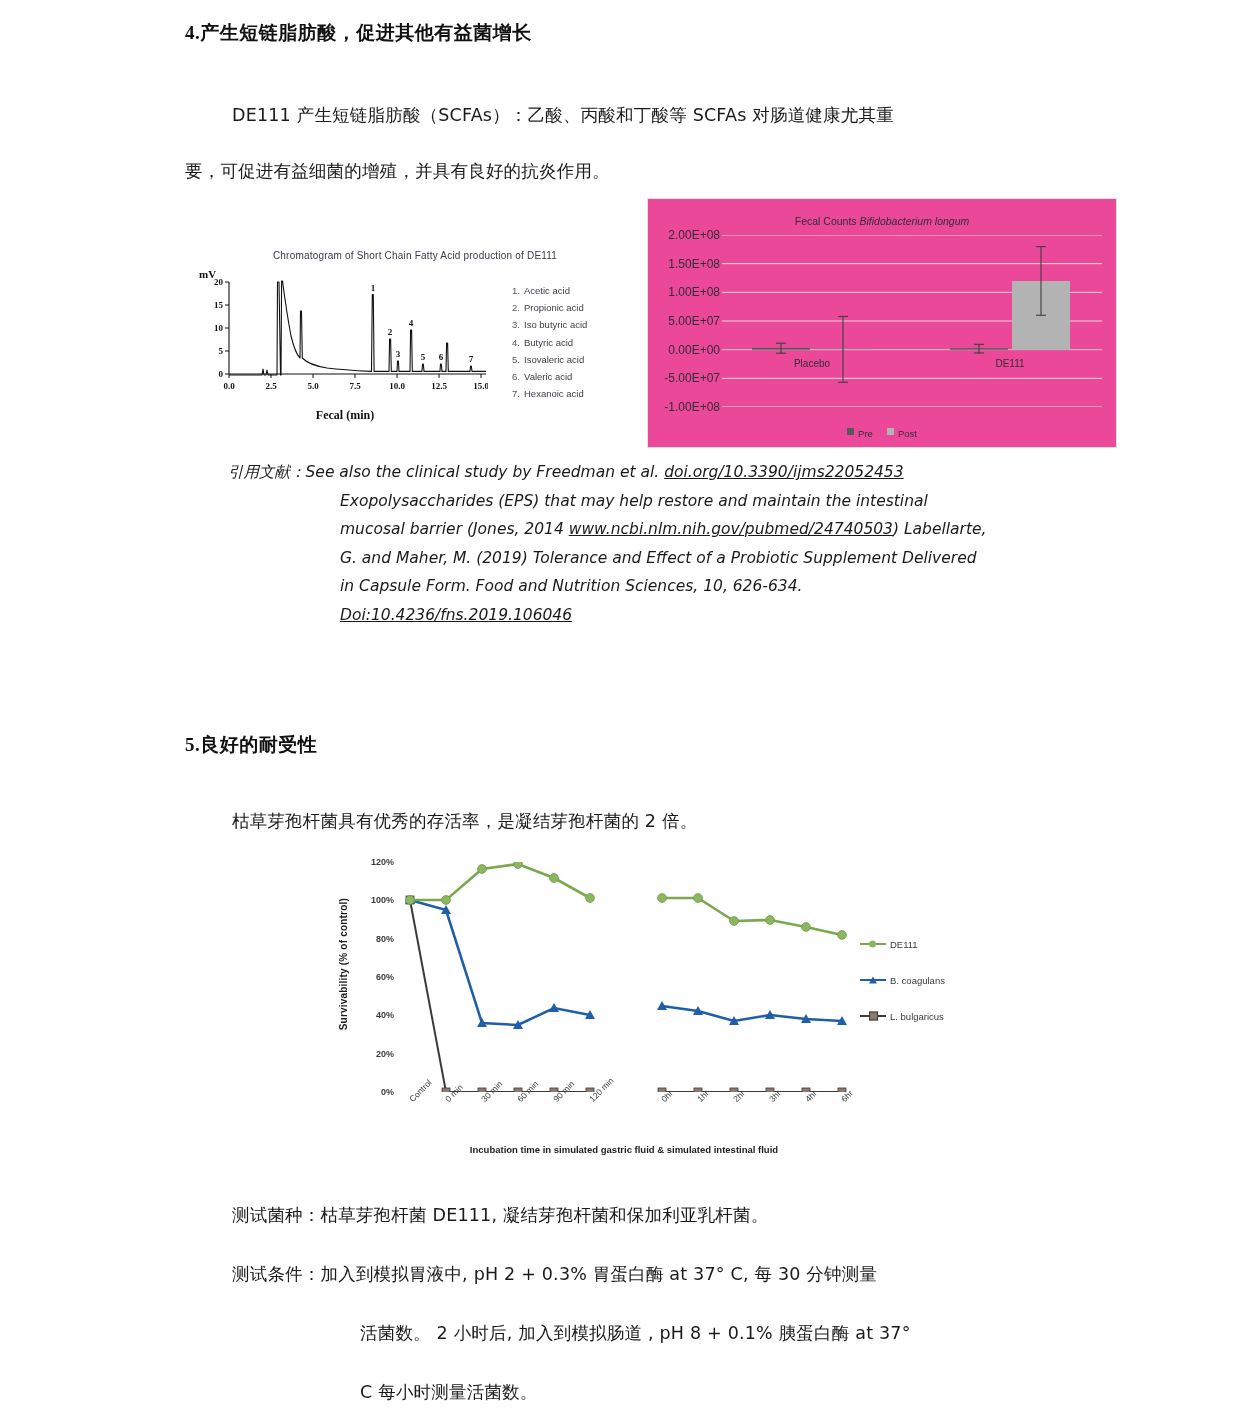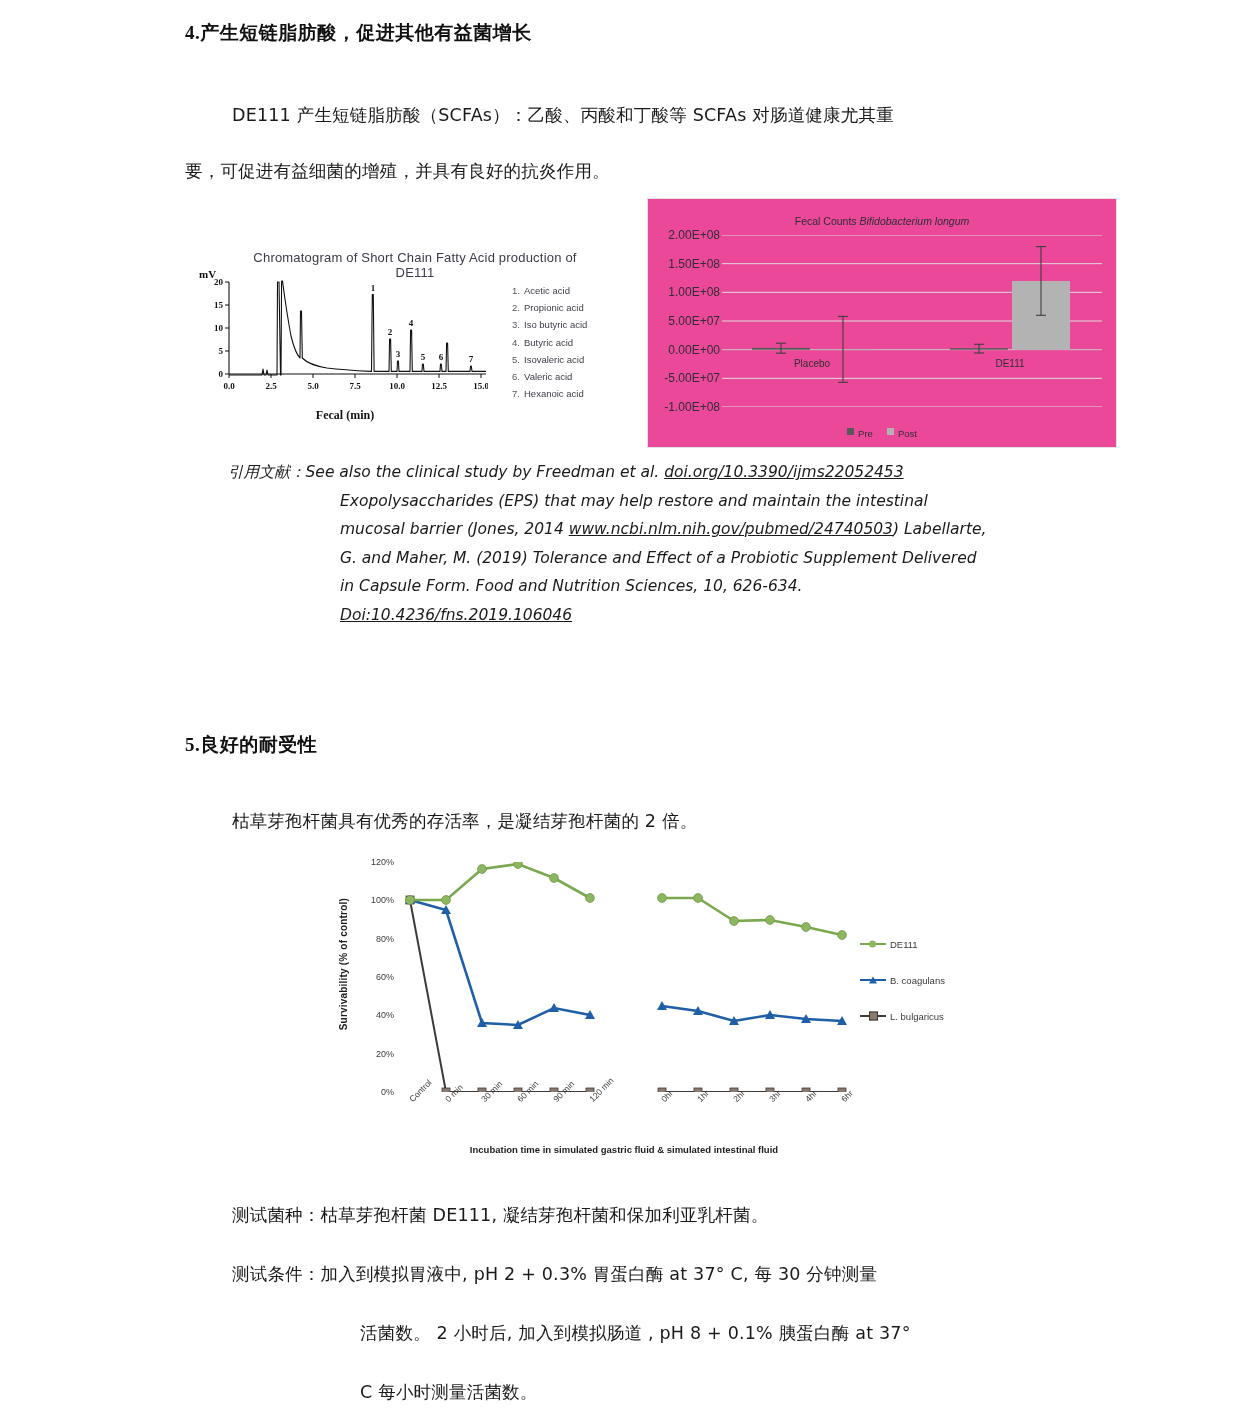--- a/index.html
+++ b/index.html
@@ -46,21 +46,21 @@
 
   
   .chroma {
     position: absolute; left: 0; top: 42px; width: 452px; height: 190px;
     background: #fff;
   }
   .chroma-title {
     position: absolute; left: 50px; top: 10px; width: 360px;
     text-align: center;
     font-family: "Liberation Sans", sans-serif;
-    font-size: 13px; color: #3a3a48; letter-spacing: .2px;
+    font-size: 10px; color: #3a3a48; letter-spacing: .2px;
   }
   .chroma-plot { position: absolute; left: 18px; top: 38px; width: 285px; height: 112px; }
   .chroma-ylab {
     position: absolute; left: 14px; top: 28px;
     font-family: "Liberation Serif", serif; font-weight: 700; font-size: 11px; color: #111;
   }
   .chroma-xlab {
     position: absolute; left: 60px; top: 168px; width: 200px; text-align: center;
     font-family: "Liberation Serif", serif; font-weight: 700; font-size: 12px; color: #111;
   }
@@ -118,21 +118,21 @@
   }
   .lc-yaxis-title {
     position: absolute; left: 8px; top: 50px;
     writing-mode: vertical-rl; transform: rotate(180deg);
     font-family: "Liberation Sans", sans-serif; font-weight: 700; font-size: 10px;
     color: #1d1d1d; letter-spacing: .2px;
   }
   .lc-ylabels { position: absolute; left: 22px; top: 14px; width: 42px; height: 230px; }
   .lc-ylabels span {
     position: absolute; right: 0; transform: translateY(-50%);
-    font-family: "Liberation Sans", sans-serif; font-size: 9px; color: #3a3a3a;
+    font-family: "Liberation Sans", sans-serif; font-size: 9px; color: #3a3a3a; font-weight: bold;
   }
   .lc-plot { position: absolute; left: 66px; top: 14px; width: 456px; height: 230px; }
   .lc-xlabels { position: absolute; left: 66px; top: 246px; width: 456px; height: 56px; }
   .lc-xlabels span {
     position: absolute; top: 0;
     transform-origin: left top; transform: rotate(-45deg) translateX(-4px);
     font-family: "Liberation Sans", sans-serif; font-size: 8.5px; color: #3a3a3a;
     white-space: nowrap;
   }
   .lc-xtitle {

